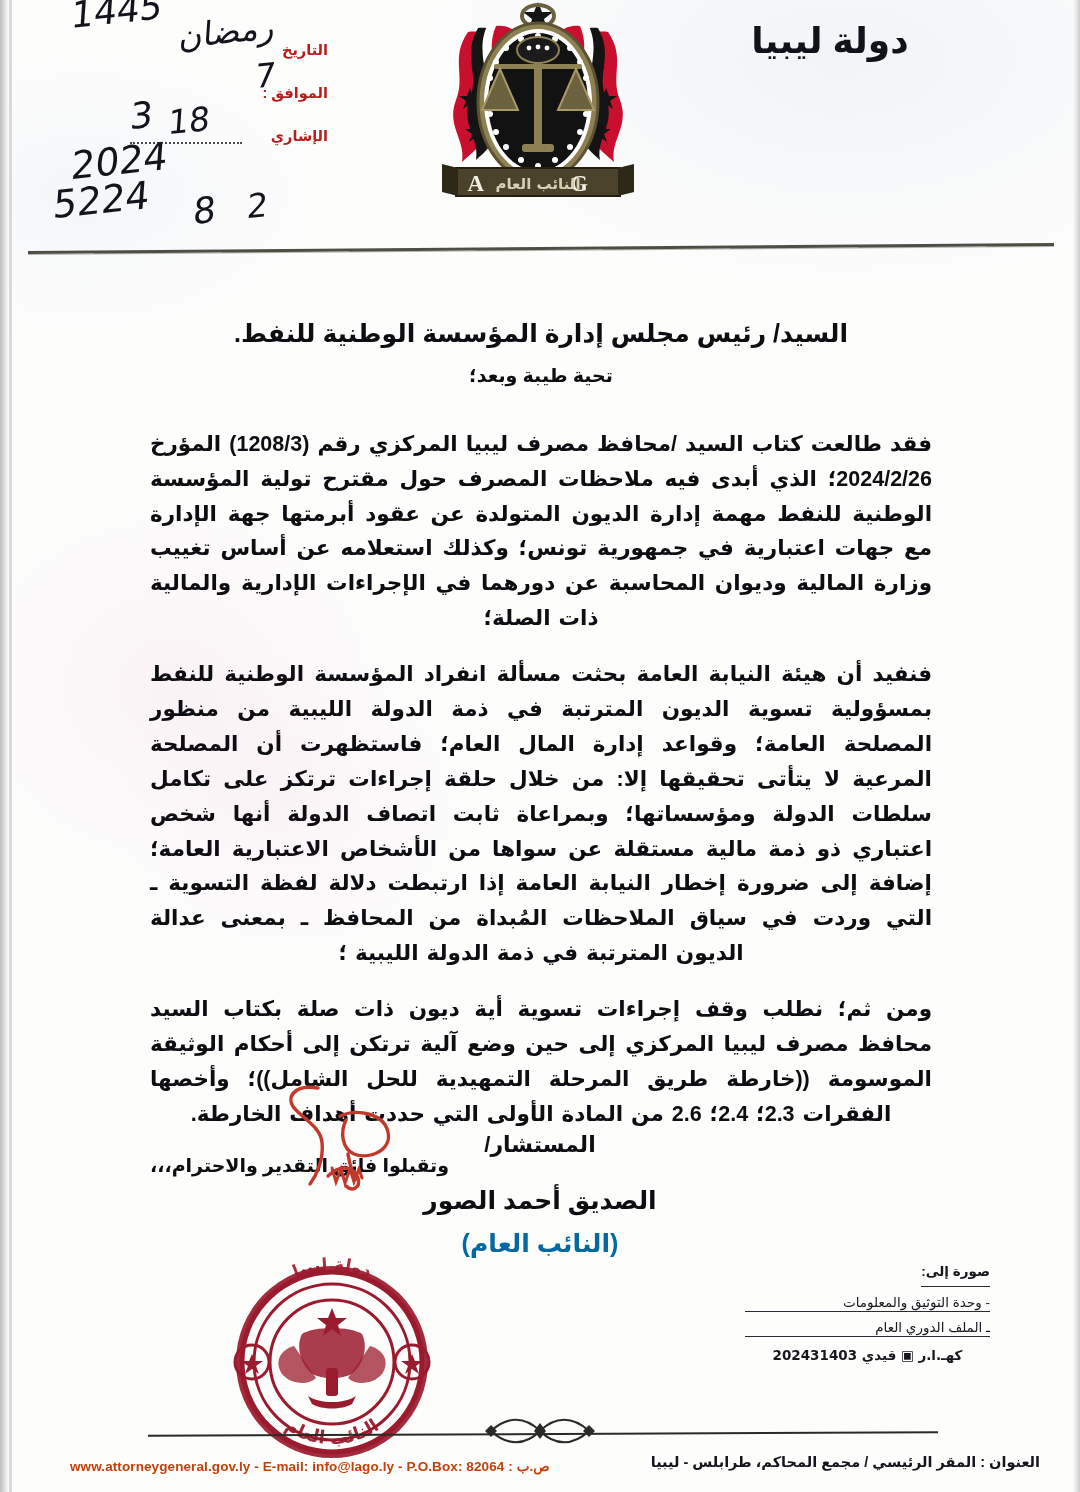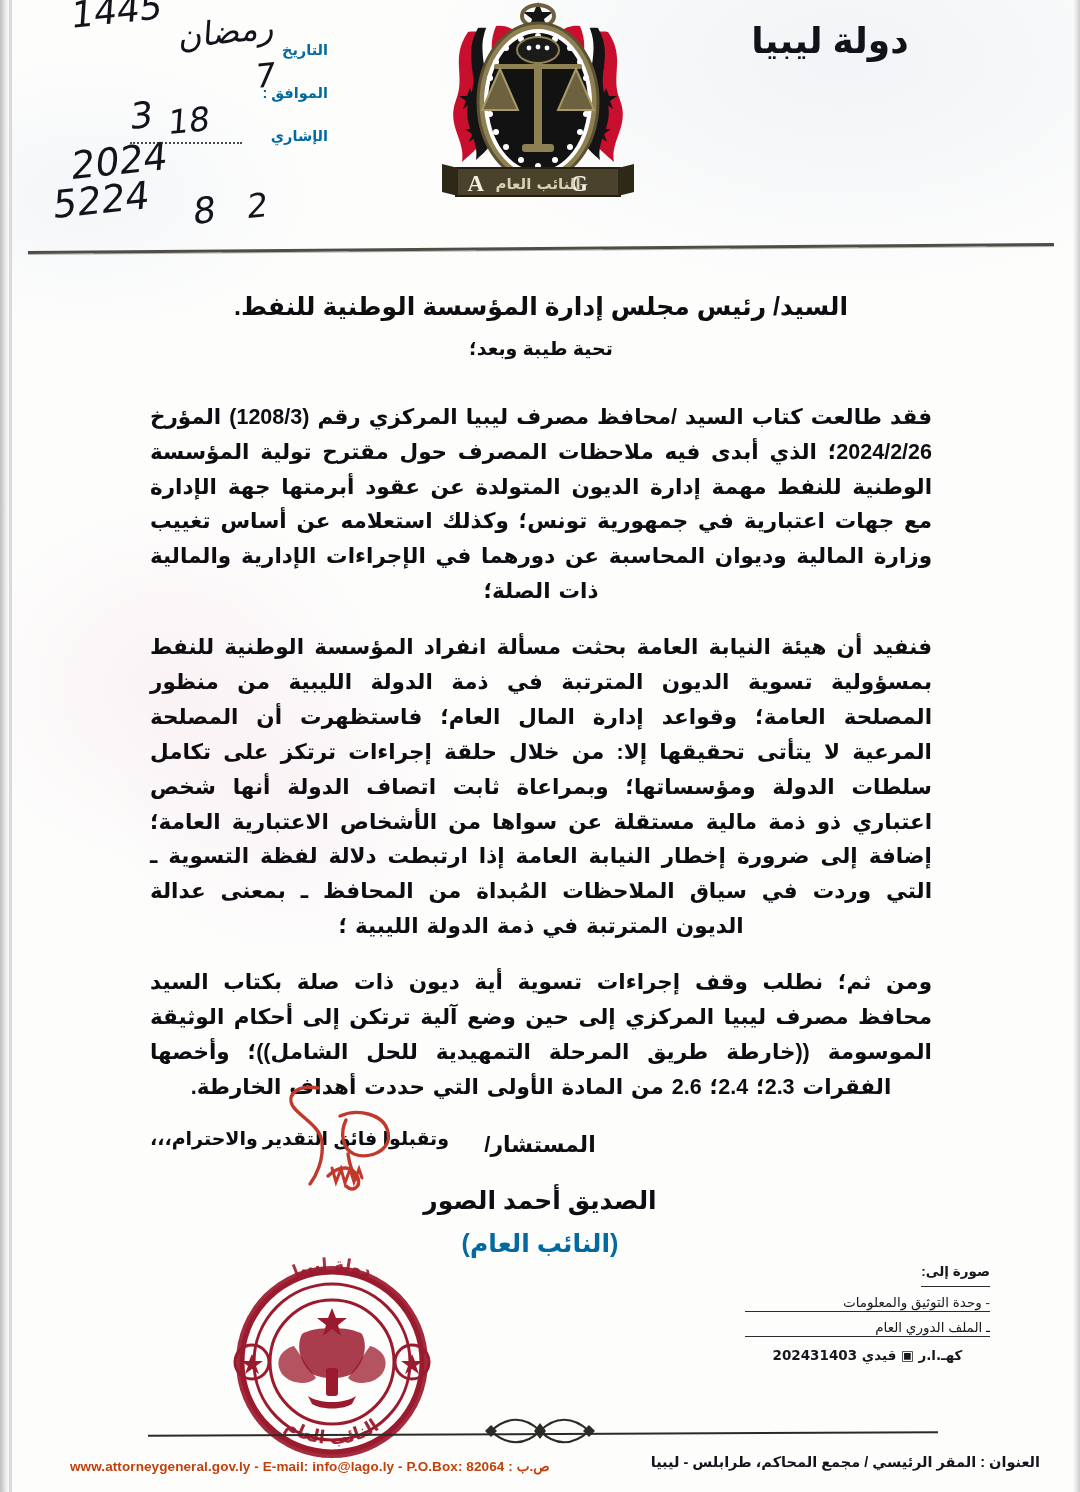--- a/index.html
+++ b/index.html
@@ -44,21 +44,21 @@
   
   .header { position: absolute; top: 0; left: 0; right: 0; height: 232px; }
 
   .hw-block {
     position: absolute; top: 34px; right: 752px;
     width: 300px; text-align: left; direction: rtl;
   }
   .hw-row { position: relative; height: 43px; }
   .hw-label {
     position: absolute; right: 0; top: 8px;
-    font-size: 14.5px; font-weight: 700; color: #0369a1;
+    font-size: 14.5px; font-weight: 700; color: #b91c1c;
     letter-spacing: 1px; white-space: nowrap;
   }
   .hw-dots {
     position: absolute; right: 86px; top: 22px; width: 112px;
     border-bottom: 2.5px dotted #2a2a33; opacity: .85;
   }
   .hw-ink {
     position: absolute;
     font-family: "DejaVu Sans", sans-serif;
     color: #13131c; font-weight: 500;
@@ -91,21 +91,21 @@
 
   .divider {
     position: absolute; top: 247px; left: 28px; width: 1026px; height: 0;
     border-top: 3px solid #4e4e45;
     transform: rotate(-0.45deg);
     box-shadow: 0 1px 0 rgba(120,120,110,.5);
   }
 
   
   .body-area {
-    position: absolute; top: 292px; left: 150px; width: 782px;
+    position: absolute; top: 319px; left: 150px; width: 782px;
     direction: rtl; color: #0d0d12;
   }
   .addressee {
     font-size: 25px; font-weight: 700; text-align: center;
     letter-spacing: .2px; margin-bottom: 16px;
   }
   .greeting {
     font-size: 19px; font-weight: 700; text-align: center;
     margin-bottom: 40px; letter-spacing: .2px;
   }

